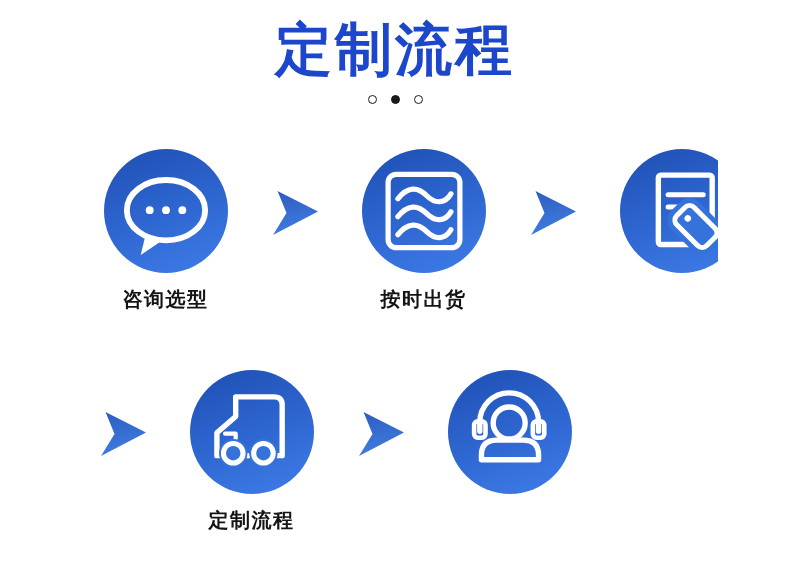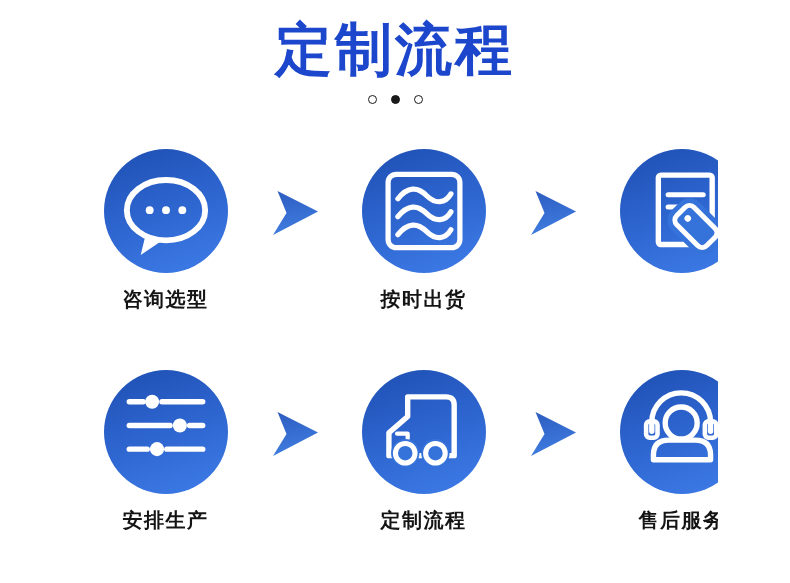--- a/index.html
+++ b/index.html
@@ -147,36 +147,20 @@
             <circle cx="-7" cy="0" r="2" fill="#fff"></circle>
           </g>
         </svg>
       </div>
     </div>
 
   </div>
 
   <div class="row second">
 
-    <div class="step">
-      <div class="circle">
-        <svg viewBox="0 0 76 76">
-          <path class="icon-stroke" stroke-width="3.3" d="M 15.5 19.5 H 24"></path>
-          <circle cx="29.5" cy="19.5" r="4.3" fill="#fff"></circle>
-          <path class="icon-stroke" stroke-width="3.3" d="M 35.5 19.5 H 60.5"></path>
-          <path class="icon-stroke" stroke-width="3.3" d="M 15.5 34 H 40.5"></path>
-          <circle cx="46.5" cy="34" r="4.3" fill="#fff"></circle>
-          <path class="icon-stroke" stroke-width="3.3" d="M 52.5 34 H 60.5"></path>
-          <path class="icon-stroke" stroke-width="3.3" d="M 15.5 48.5 H 26.5"></path>
-          <circle cx="32.5" cy="48.5" r="4.3" fill="#fff"></circle>
-          <path class="icon-stroke" stroke-width="3.3" d="M 38.5 48.5 H 60.5"></path>
-        </svg>
-      </div>
-      <div class="step-label">安排生产</div>
-    </div>
 
     <div class="arrow-box">
       <svg width="46" height="44" viewBox="0 0 46 44">
         <polygon points="5.5,0 46,20.5 1,44 14.5,22" fill="url(#arrowGrad)"></polygon>
       </svg>
     </div>
 
     <div class="step">
       <div class="circle">
         <svg viewBox="0 0 76 76">
@@ -200,18 +184,17 @@
     <div class="step">
       <div class="circle">
         <svg viewBox="0 0 76 76">
           <circle class="icon-stroke" cx="37.5" cy="32.5" r="9.8" stroke-width="3.3"></circle>
           <path class="icon-stroke" stroke-width="3.3" d="M 19.5 37.5 V 32 A 18 18 0 0 1 55.5 32 V 37.5"></path>
           <rect class="icon-stroke" x="16" y="31.5" width="7" height="10" rx="2.2" stroke-width="2.8"></rect>
           <rect class="icon-stroke" x="52" y="31.5" width="7" height="10" rx="2.2" stroke-width="2.8"></rect>
           <path class="icon-stroke" stroke-width="3.3" d="M 20.5 55 V 52 Q 20.5 43 30 43 H 46 Q 55.5 43 55.5 52 V 55 Z"></path>
         </svg>
       </div>
-      <div class="step-label">售后服务</div>
     </div>
 
   </div>
 
 </div>
 
 </body></html>

